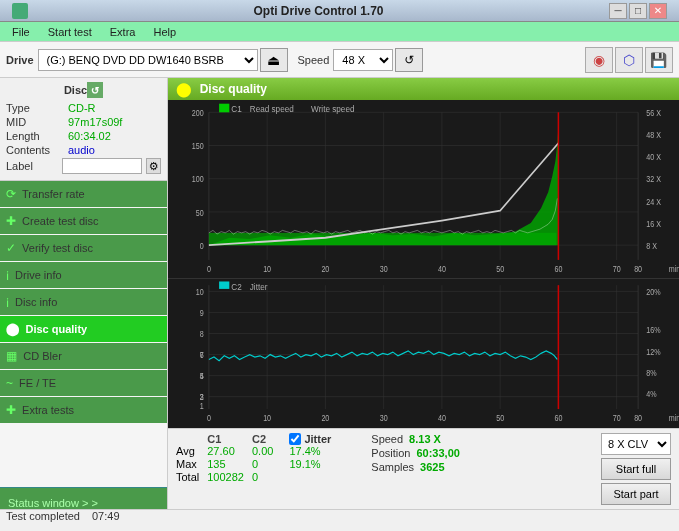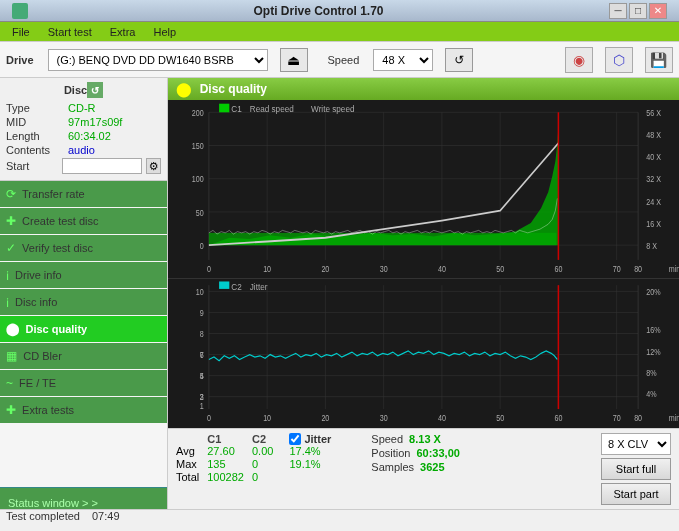--- a/index.html
+++ b/index.html
@@ -19,21 +19,21 @@
     .title-bar-controls { display: flex; gap: 2px; }
     .title-btn {
       width: 18px; height: 16px; background: #ddd; border: 1px solid #999;
       display: flex; align-items: center; justify-content: center;
       font-size: 10px; cursor: pointer; color: #333;
     }
     .title-btn.close { background: #e88; color: white; }
 
     
     .menu-bar {
-      background: #84cc16;
+      background: #86efac;
       height: 20px;
       display: flex;
       align-items: center;
       padding: 0 4px;
       border-bottom: 1px solid #ccc;
       gap: 2px;
     }
     .menu-item {
       padding: 2px 8px;
       cursor: pointer;
@@ -42,21 +42,21 @@
     }
 
     
     .toolbar {
       background: #f5f5f5;
       height: 36px;
       display: flex;
       align-items: center;
       padding: 0 6px;
       border-bottom: 1px solid #ccc;
-      gap: 12px;
+      gap: 2px;
     }
     .toolbar-label { font-size: 11px; color: #333; margin-right: 2px; font-weight: bold; }
     .drive-select {
       height: 22px;
       font-size: 11px;
       border: 1px solid #aaa;
       background: white;
       padding: 0 4px;
       width: 220px;
     }
@@ -335,21 +335,21 @@
       </div>
       <div class="disc-row">
         <span class="disc-label">Length</span>
         <span class="disc-value">60:34.02</span>
       </div>
       <div class="disc-row">
         <span class="disc-label">Contents</span>
         <span class="disc-value contents">audio</span>
       </div>
       <div class="disc-row">
-        <span class="disc-label">Start</span>
+        <span class="disc-label">Label</span>
         <input class="label-input" type="text" value="" style="">
         <div class="label-gear">⚙</div>
       </div>
     </div>
 
     <div class="nav-items">
       <div class="nav-item">
         <span class="nav-item-icon">⟳</span>
         <span>Transfer rate</span>
       </div>

